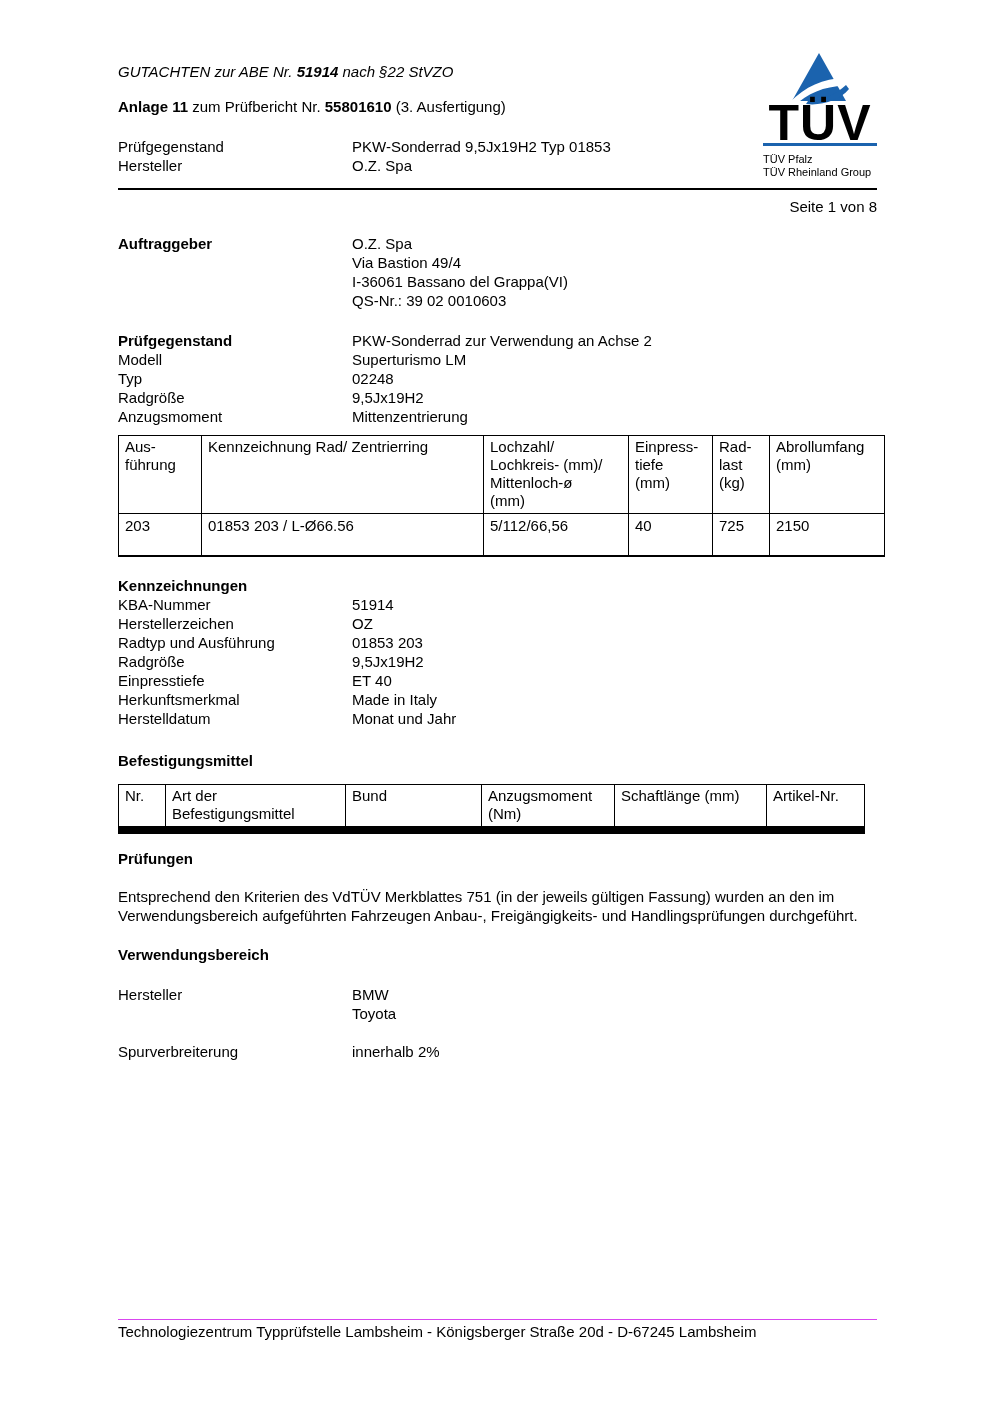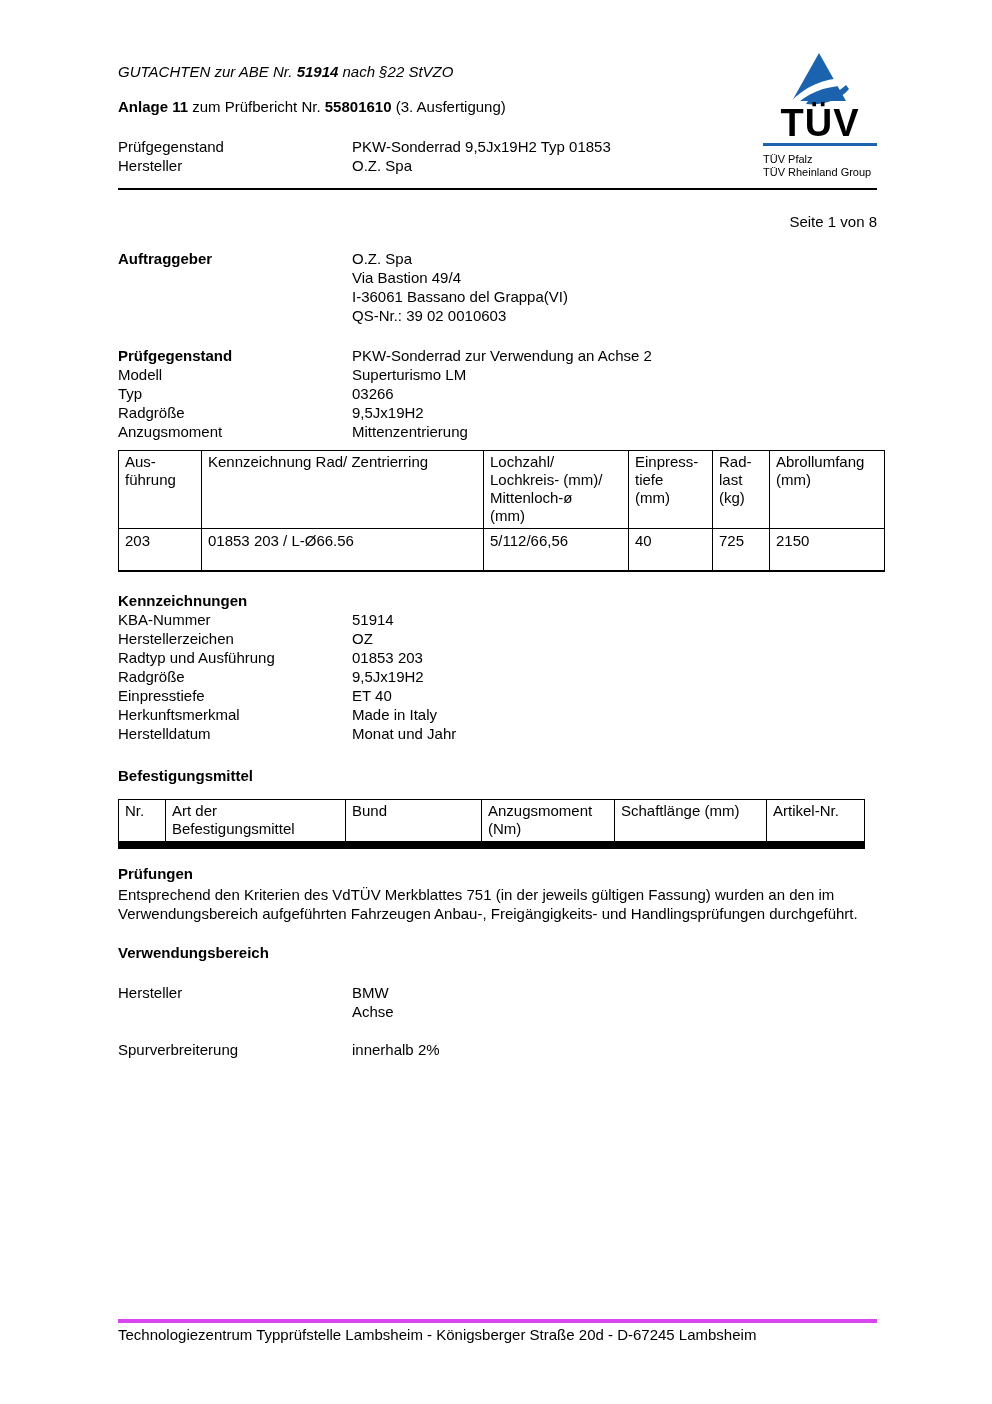--- a/index.html
+++ b/index.html
@@ -16,54 +16,54 @@
 
   .title-line { margin-top: 7px; font-style: italic; }
   .anlage-line { margin-top: 16px; }
   .hdr-rows { margin-top: 21px; }
   .lv-row { display: grid; grid-template-columns: 234px 1fr; }
 
   
   .logo { position: absolute; left: 645px; top: -3px; width: 114px; }
   .logo svg { display: block; margin: 0 auto; }
   .logo .wordmark {
-    font-size: 38px; line-height: 34px; font-weight: bold;
+    font-size: 50px; line-height: 34px; font-weight: bold;
     text-align: center; letter-spacing: 1px; color: #000;
   }
   .logo .rule { height: 3px; margin-top: 3px; }
   .logo .sub { margin-top: 7px; font-size: 11px; line-height: 13px; font-weight: normal; }
 
   .top-rule { margin-top: 13px; height: 2px; background: #000; }
-  .page-indicator { margin-top: 22px; text-align: right; }
+  .page-indicator { margin-top: 7px; text-align: right; }
 
   .sec-auftraggeber { margin-top: 18px; }
   .sec-pruefgegenstand { margin-top: 21px; }
 
   table { border-collapse: collapse; table-layout: fixed; }
   td, th {
     border: 1px solid #000; text-align: left; font-weight: normal;
     vertical-align: top; padding: 2px 6px 3px 6px;
     font-size: 15px; line-height: 18px;
     white-space: pre-line; overflow: hidden;
   }
   .wheel-table { margin-top: 9px; width: 766px; border-bottom: 2px solid #000; }
   .fastener-table { margin-top: 14px; width: 746px; border-bottom: 8px solid #000000; }
   .data-row td { padding-top: 3px; padding-bottom: 20px; }
 
   .sec-kennzeichnungen { margin-top: 19px; }
   .sec-befestigung { margin-top: 23px; }
   .sec-pruefungen { margin-top: 15px; }
-  .pruefungen-text { margin-top: 2px; width: 759px; }
+  .pruefungen-text { margin-top: 19px; width: 759px; }
   .sec-verwendung { margin-top: 20px; }
   .verw-hersteller { margin-top: 21px; }
   .verw-spur { margin-top: 19px; }
 
   .footer {
     position: absolute; left: 118px; top: 1319px; width: 759px;
-    border-top: 4px solid #d946ef; padding-top: 2px;
+    border-top: 1px solid #d946ef; padding-top: 2px;
   }
 </style>
 </head>
 <body>
 
 <div class="page-inner">
 
   <div class="logo">
     <svg width="60" height="54" viewBox="0 0 60 54">
       <path d="M29 1 L56 49 L2 49 Z" fill="#1b63ae"></path>
@@ -110,21 +110,21 @@
     <div class="lv-row">
       <span class="b">Prüfgegenstand</span>
       <span>PKW-Sonderrad zur Verwendung an Achse 2</span>
     </div>
     <div class="lv-row">
       <span>Modell</span>
       <span>Superturismo LM</span>
     </div>
     <div class="lv-row">
       <span>Typ</span>
-      <span>03266</span>
+      <span>02248</span>
     </div>
     <div class="lv-row">
       <span>Radgröße</span>
       <span>9,5Jx19H2</span>
     </div>
     <div class="lv-row">
       <span>Anzugsmoment</span>
       <span>Mittenzentrierung</span>
     </div>
   </div>
@@ -226,21 +226,21 @@
 
   <div class="sec-pruefungen b">Prüfungen</div>
   <div class="pruefungen-text">Entsprechend den Kriterien des VdTÜV Merkblattes 751 (in der jeweils gültigen Fassung) wurden an den im Verwendungsbereich aufgeführten Fahrzeugen Anbau-, Freigängigkeits- und Handlingsprüfungen durchgeführt.</div>
 
   <div class="sec-verwendung b">Verwendungsbereich</div>
 
   <div class="verw-hersteller lv-row">
     <span>Hersteller</span>
     <span>
       <div>BMW</div>
-      <div>Achse</div>
+      <div>Toyota</div>
     </span>
   </div>
 
   <div class="verw-spur lv-row">
     <span>Spurverbreiterung</span>
     <span>innerhalb 2%</span>
   </div>
 
 </div>
 

